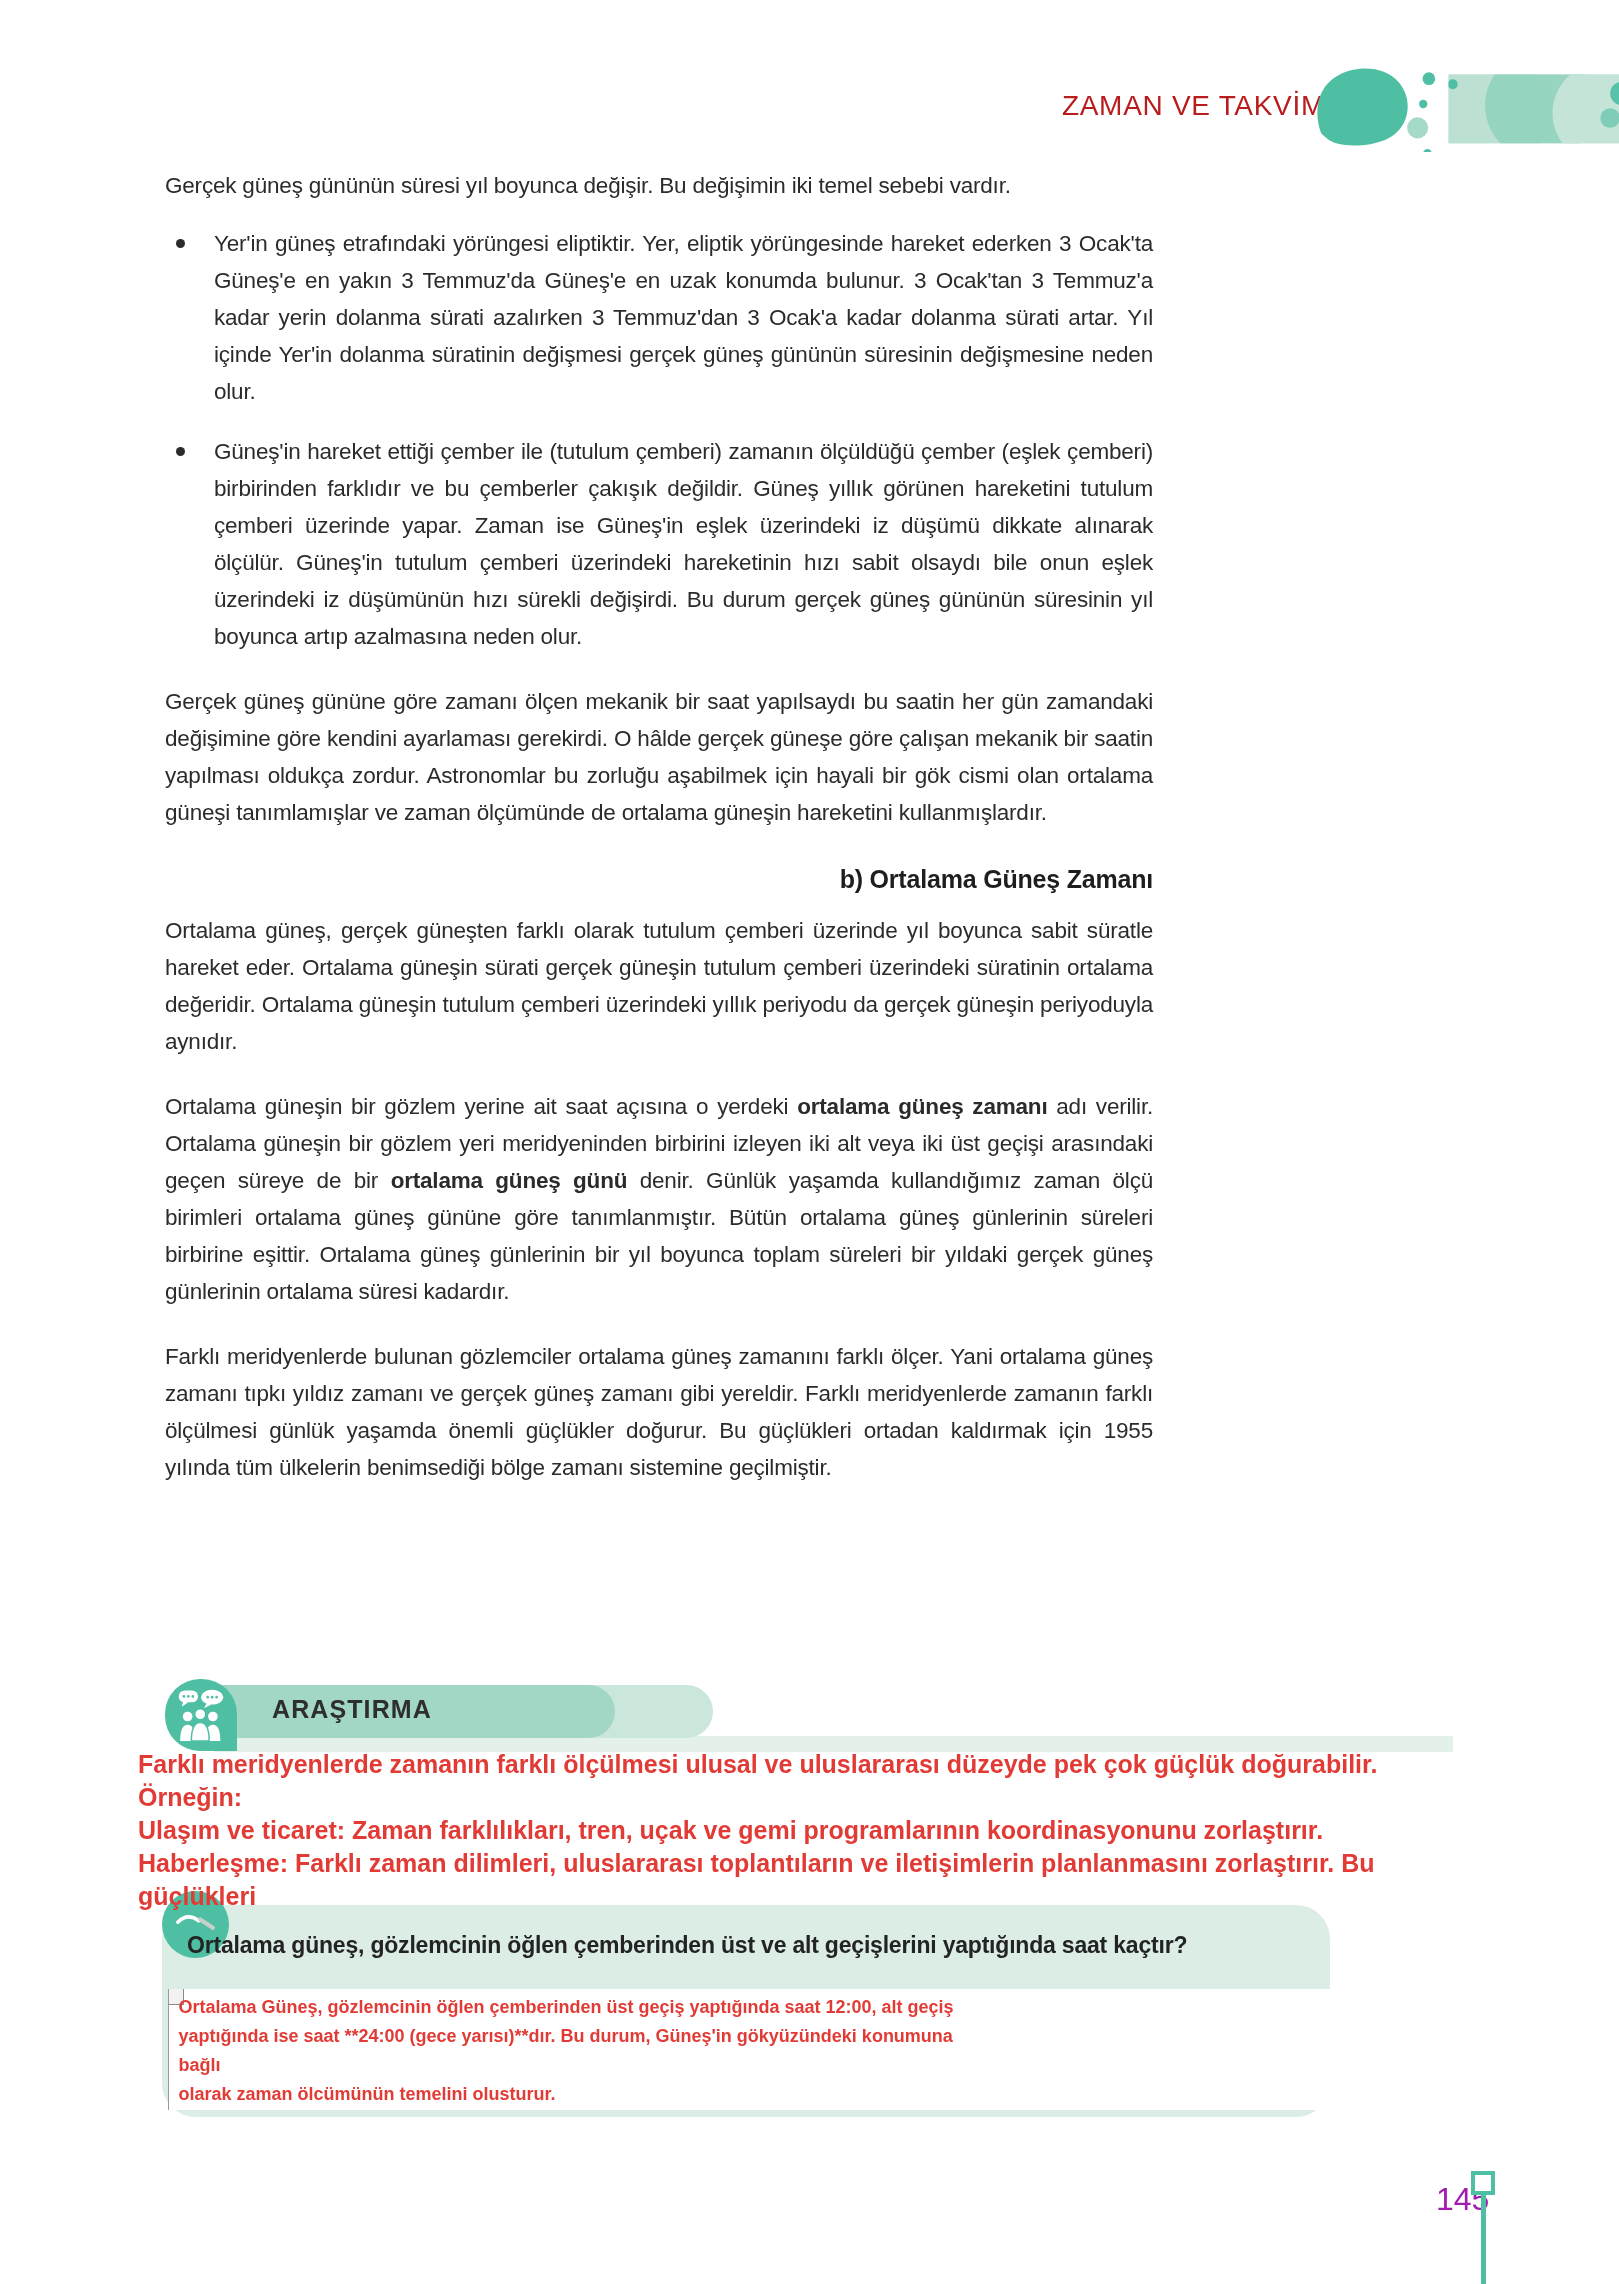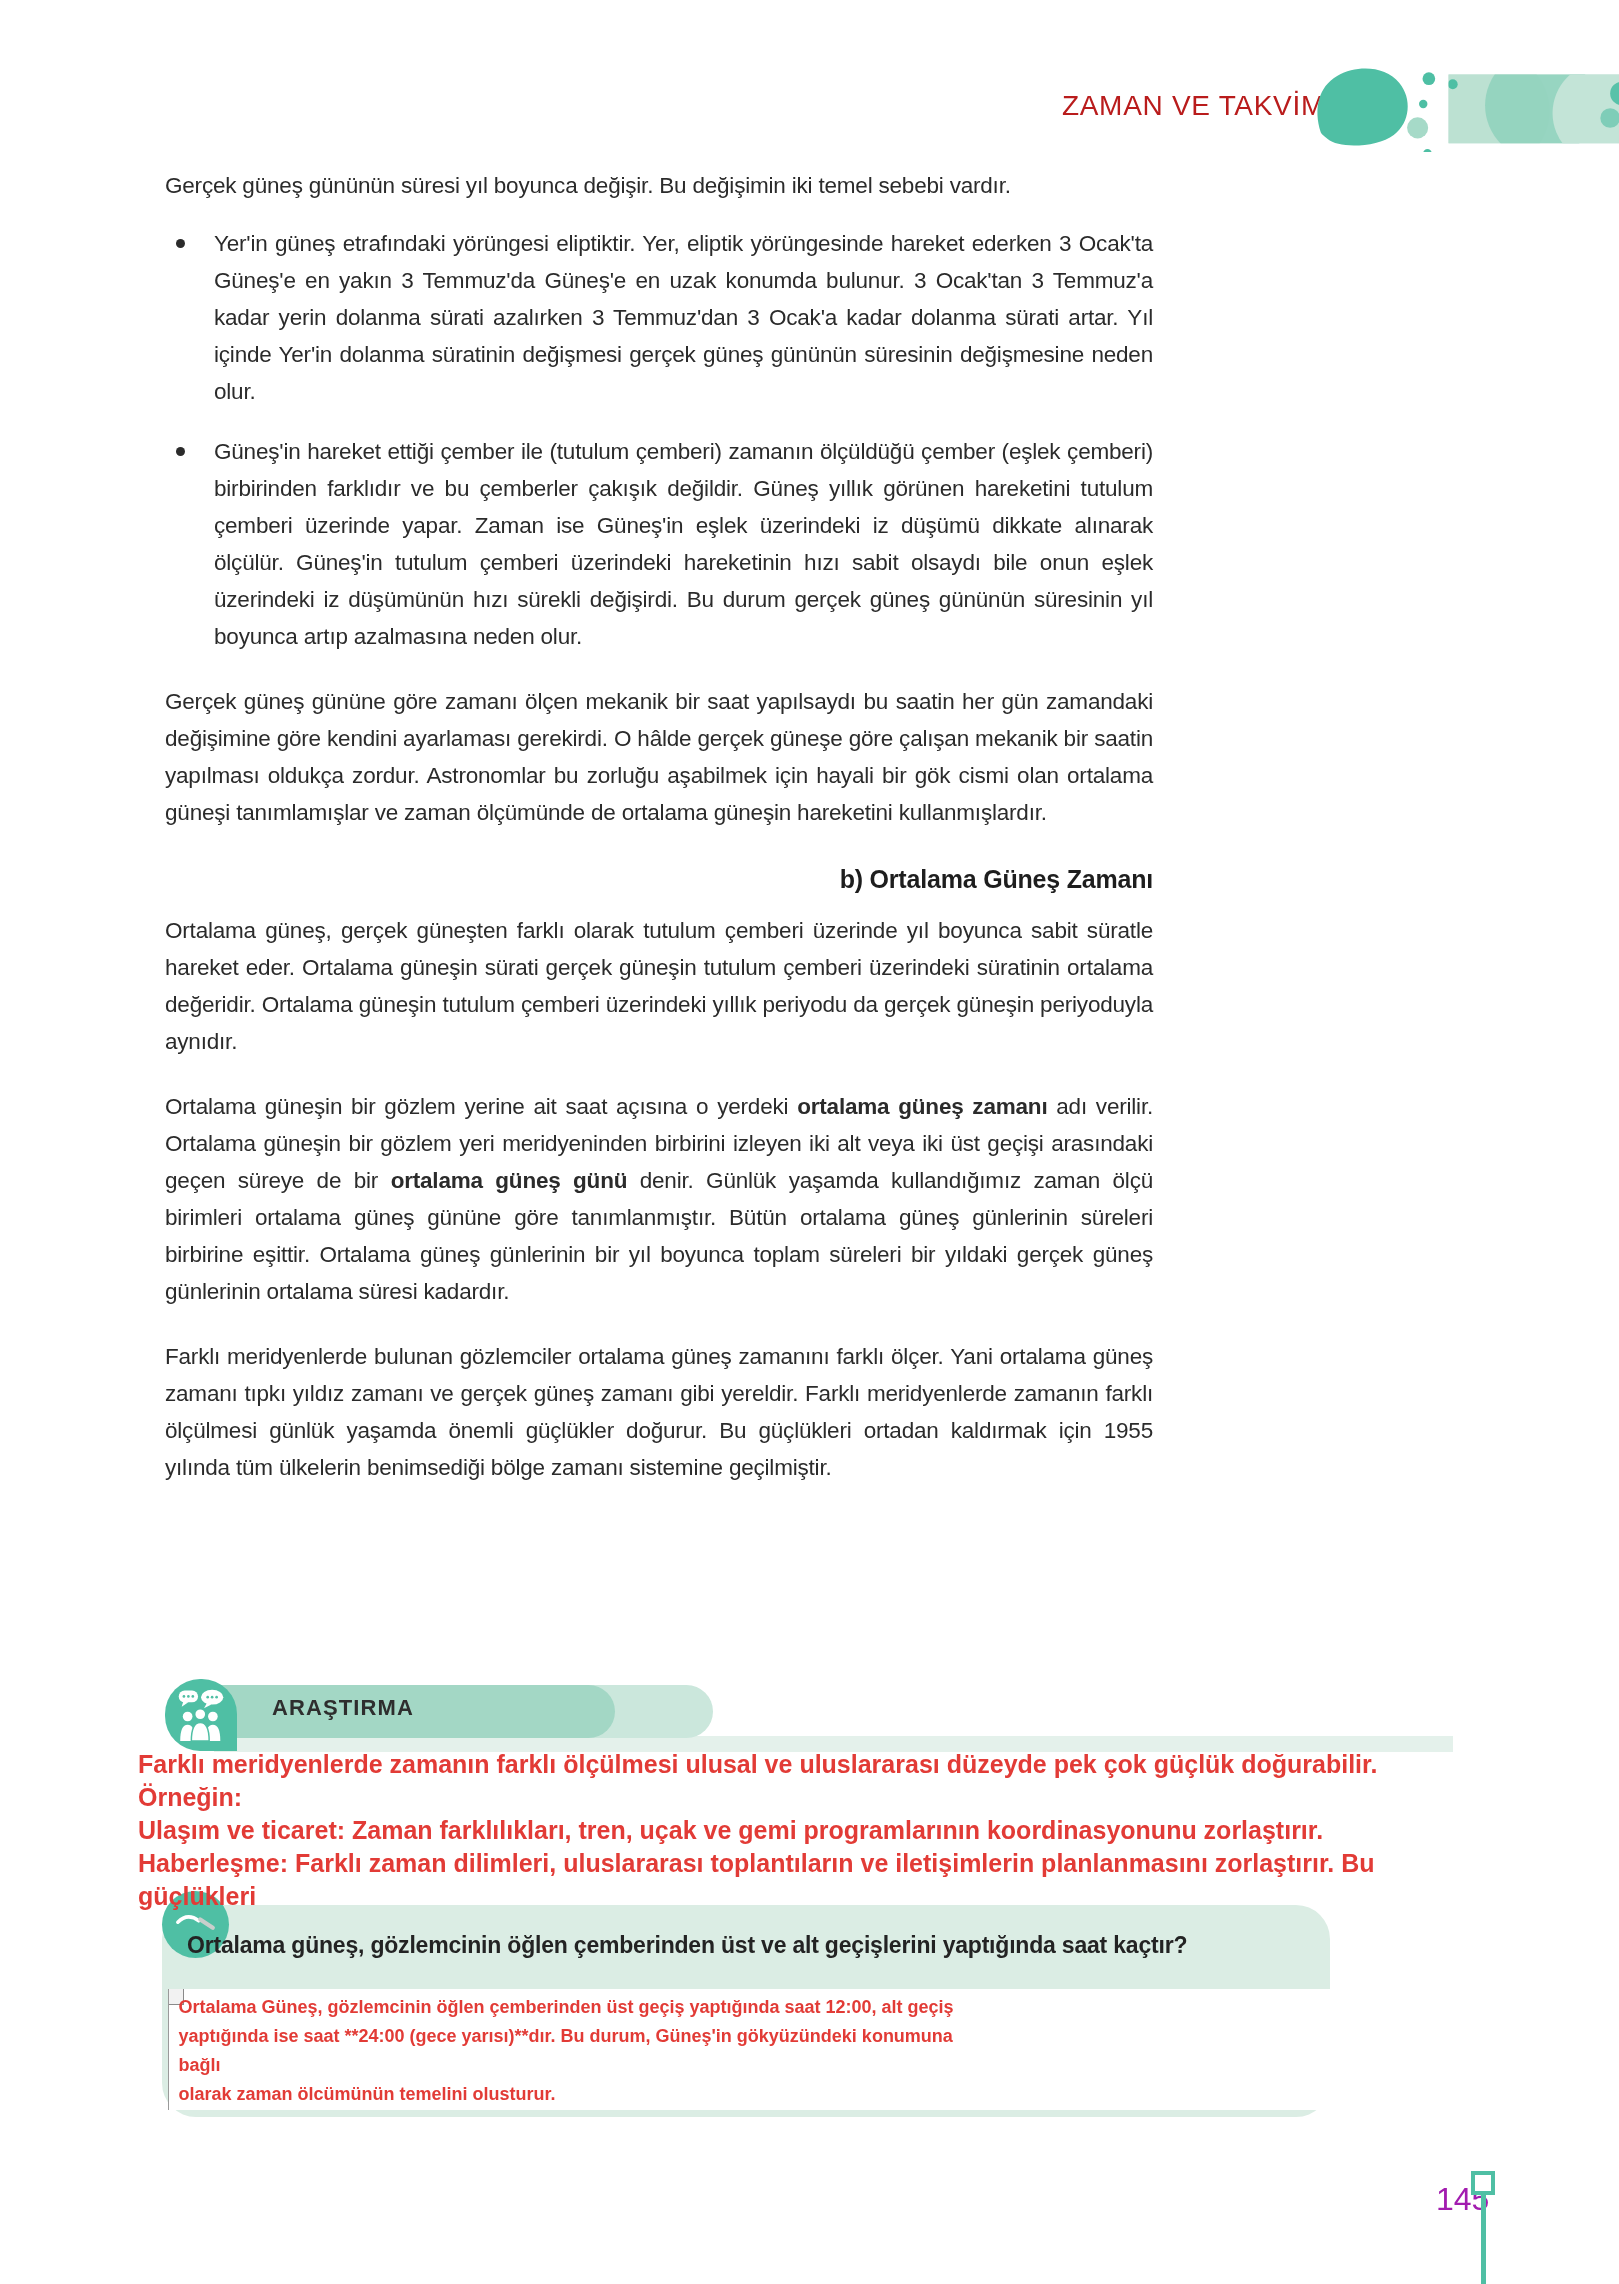--- a/index.html
+++ b/index.html
@@ -44,21 +44,21 @@
   .badge-pill{
     position:absolute;left:35px;top:5.6px;width:415px;height:53px;background:#A3D7C5;
     border-radius:0 27px 27px 0;
   }
   .badge-blob{
     position:absolute;left:0;top:0;width:72px;height:72px;background:#4FBFA4;
     border-radius:35px 35px 0 35px;
   }
   .badge-blob svg{position:absolute;left:12px;top:9.8px;}
   .badge-label{
-    position:absolute;left:107px;top:15.5px;font-size:22px;font-weight:bold;
+    position:absolute;left:107px;top:15.5px;font-size:25px;font-weight:bold;
     color:#2e2e2e;letter-spacing:1.1px;
   }
   
   .research-answer{
     position:absolute;left:138px;top:1748px;width:1476px;z-index:5;
     font-size:25px;line-height:33px;font-weight:bold;color:#E23B36;
   }
   .research-answer div{white-space:nowrap;}
   
   .question-box{

